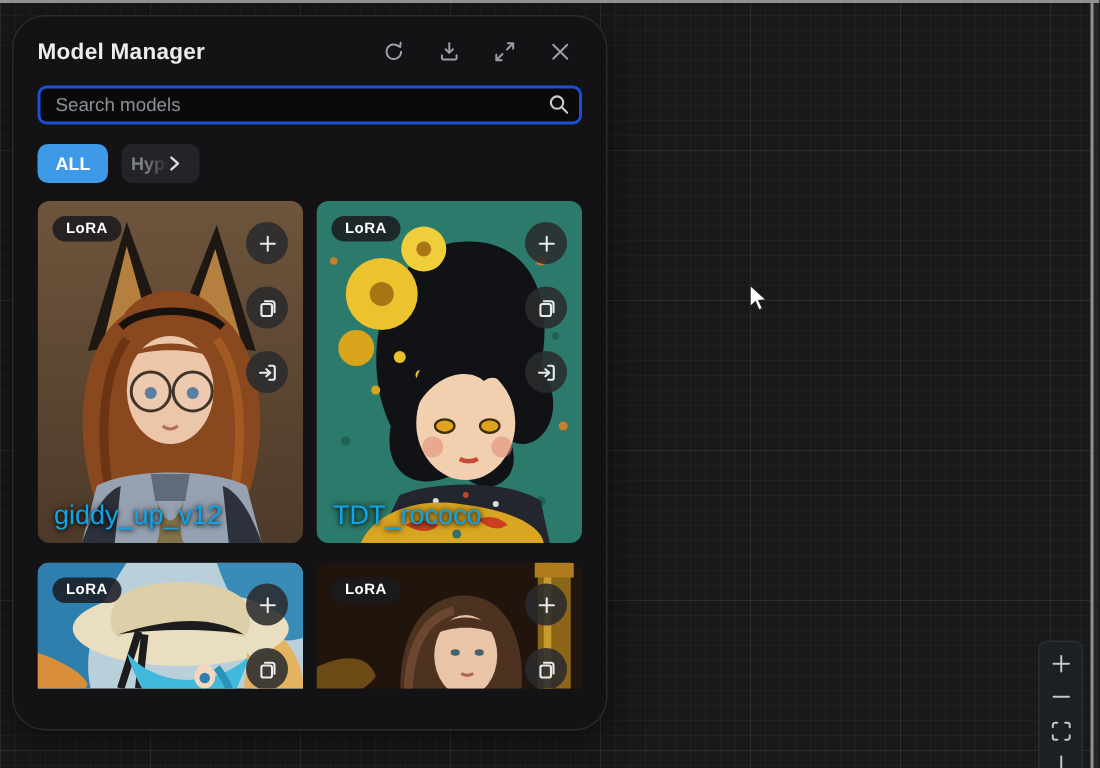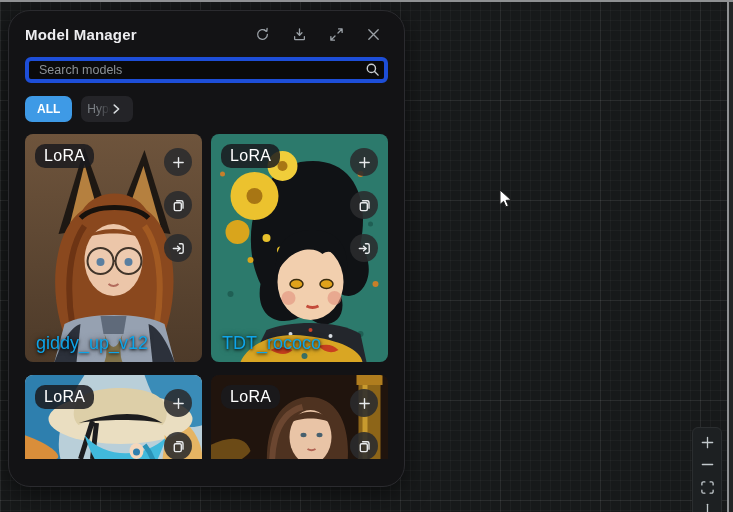--- a/index.html
+++ b/index.html
@@ -31,40 +31,41 @@
     padding:15px 16px 0 16px;
   }
   .panel-title { font-size:15px; font-weight:700; color:#ededf0; letter-spacing:0.2px; }
   .header-icons { display:flex; align-items:center; gap:22px; padding-right:7px; }
   .hicon { width:15px; height:15px; display:block; cursor:pointer; }
   .hicon svg { width:15px; height:15px; stroke:#9aa0a6; fill:none; stroke-width:1.4; stroke-linecap:round; stroke-linejoin:round; }
 
   
   .search-wrap { position:relative; margin:14px 16px 0 16px; }
   .search-input {
-    width:100%; height:26px; background:#0a0a0b; border:4px solid #1d4ed8;
+    width:100%; height:26px; background:#0a0a0b; border:2px solid #1d4ed8;
     border-radius:6px; color:#e5e7eb; font-size:12.5px; padding:0 30px 0 10px;
     outline:none; font-family:"Liberation Sans", sans-serif;
   }
   .search-input::placeholder { color:#8b9196; }
   .search-icon { position:absolute; right:8px; top:5px; width:15px; height:15px; }
   .search-icon svg { width:15px; height:15px; stroke:#c9ced2; fill:none; stroke-width:1.5; stroke-linecap:round; }
 
   
   .chip-row { display:flex; align-items:center; gap:9px; margin:13px 16px 0 16px; }
   .chip {
     height:26px; display:flex; align-items:center; padding:0 12px;
     border-radius:7px; background:#242428; color:#d4d7da; font-size:12px;
     cursor:pointer; white-space:nowrap; flex:0 0 auto;
   }
   .chip.active { background:#3e9ae6; color:#ffffff; font-weight:700; }
   .chip.truncated { width:52px; padding:0 6px; position:relative; overflow:hidden; color:#7c8186; }
   .chip.truncated .chip-label-fade {
     display:block; -webkit-mask-image:linear-gradient(90deg,#000 35%,transparent 85%);
     mask-image:linear-gradient(90deg,#000 35%,transparent 85%);
+    font-weight:bold;
   }
   .scroll-arrow { position:absolute; right:10px; top:6px; width:14px; height:14px; z-index:3; }
   .scroll-arrow svg { width:14px; height:14px; stroke:#d6dadd; fill:none; stroke-width:1.8; stroke-linecap:round; stroke-linejoin:round; }
   .sort-box {
     margin-left:auto; height:26px; display:flex; align-items:center; gap:6px;
     background:#242428; border-radius:7px; padding:0 9px; cursor:pointer;
   }
   .sort-box .sicon { width:15px; height:15px; }
   .sort-box .sicon svg { width:15px; height:15px; stroke:#d4d7da; fill:none; stroke-width:1.3; stroke-linecap:round; stroke-linejoin:round; }
   .sort-label { font-size:12px; color:#d4d7da; }
@@ -73,21 +74,21 @@
   
   .cards { margin:12px 16px 0 16px; height:325px; overflow:hidden;
     display:grid; grid-template-columns:1fr 1fr; gap:13px 9px; }
   .card {
     position:relative; height:228px; border-radius:8px; overflow:hidden;
     background:#1b1b1f; cursor:pointer;
   }
   .card svg.thumb { position:absolute; inset:0; width:100%; height:100%; display:block; }
   .badge {
     position:absolute; top:10px; left:10px; background:rgba(26,26,30,0.85);
-    color:#fff; font-size:16px; font-weight:400; padding:3px 9px; border-radius:10px;
+    color:#fff; font-size:10px; font-weight:700; padding:3px 9px; border-radius:10px;
     letter-spacing:0.3px;
   }
   .card-actions { position:absolute; top:14px; right:10px; display:flex; flex-direction:column; gap:15px; }
   .cbtn {
     width:28px; height:28px; border-radius:50%; background:rgba(42,43,46,0.88);
     display:flex; align-items:center; justify-content:center; cursor:pointer;
   }
   .cbtn svg { width:15px; height:15px; stroke:#e8eaec; fill:none; stroke-width:1.5; stroke-linecap:round; stroke-linejoin:round; }
   .card-name {
     position:absolute; left:11px; bottom:8px; color:#0ea5e9; font-size:18px;

